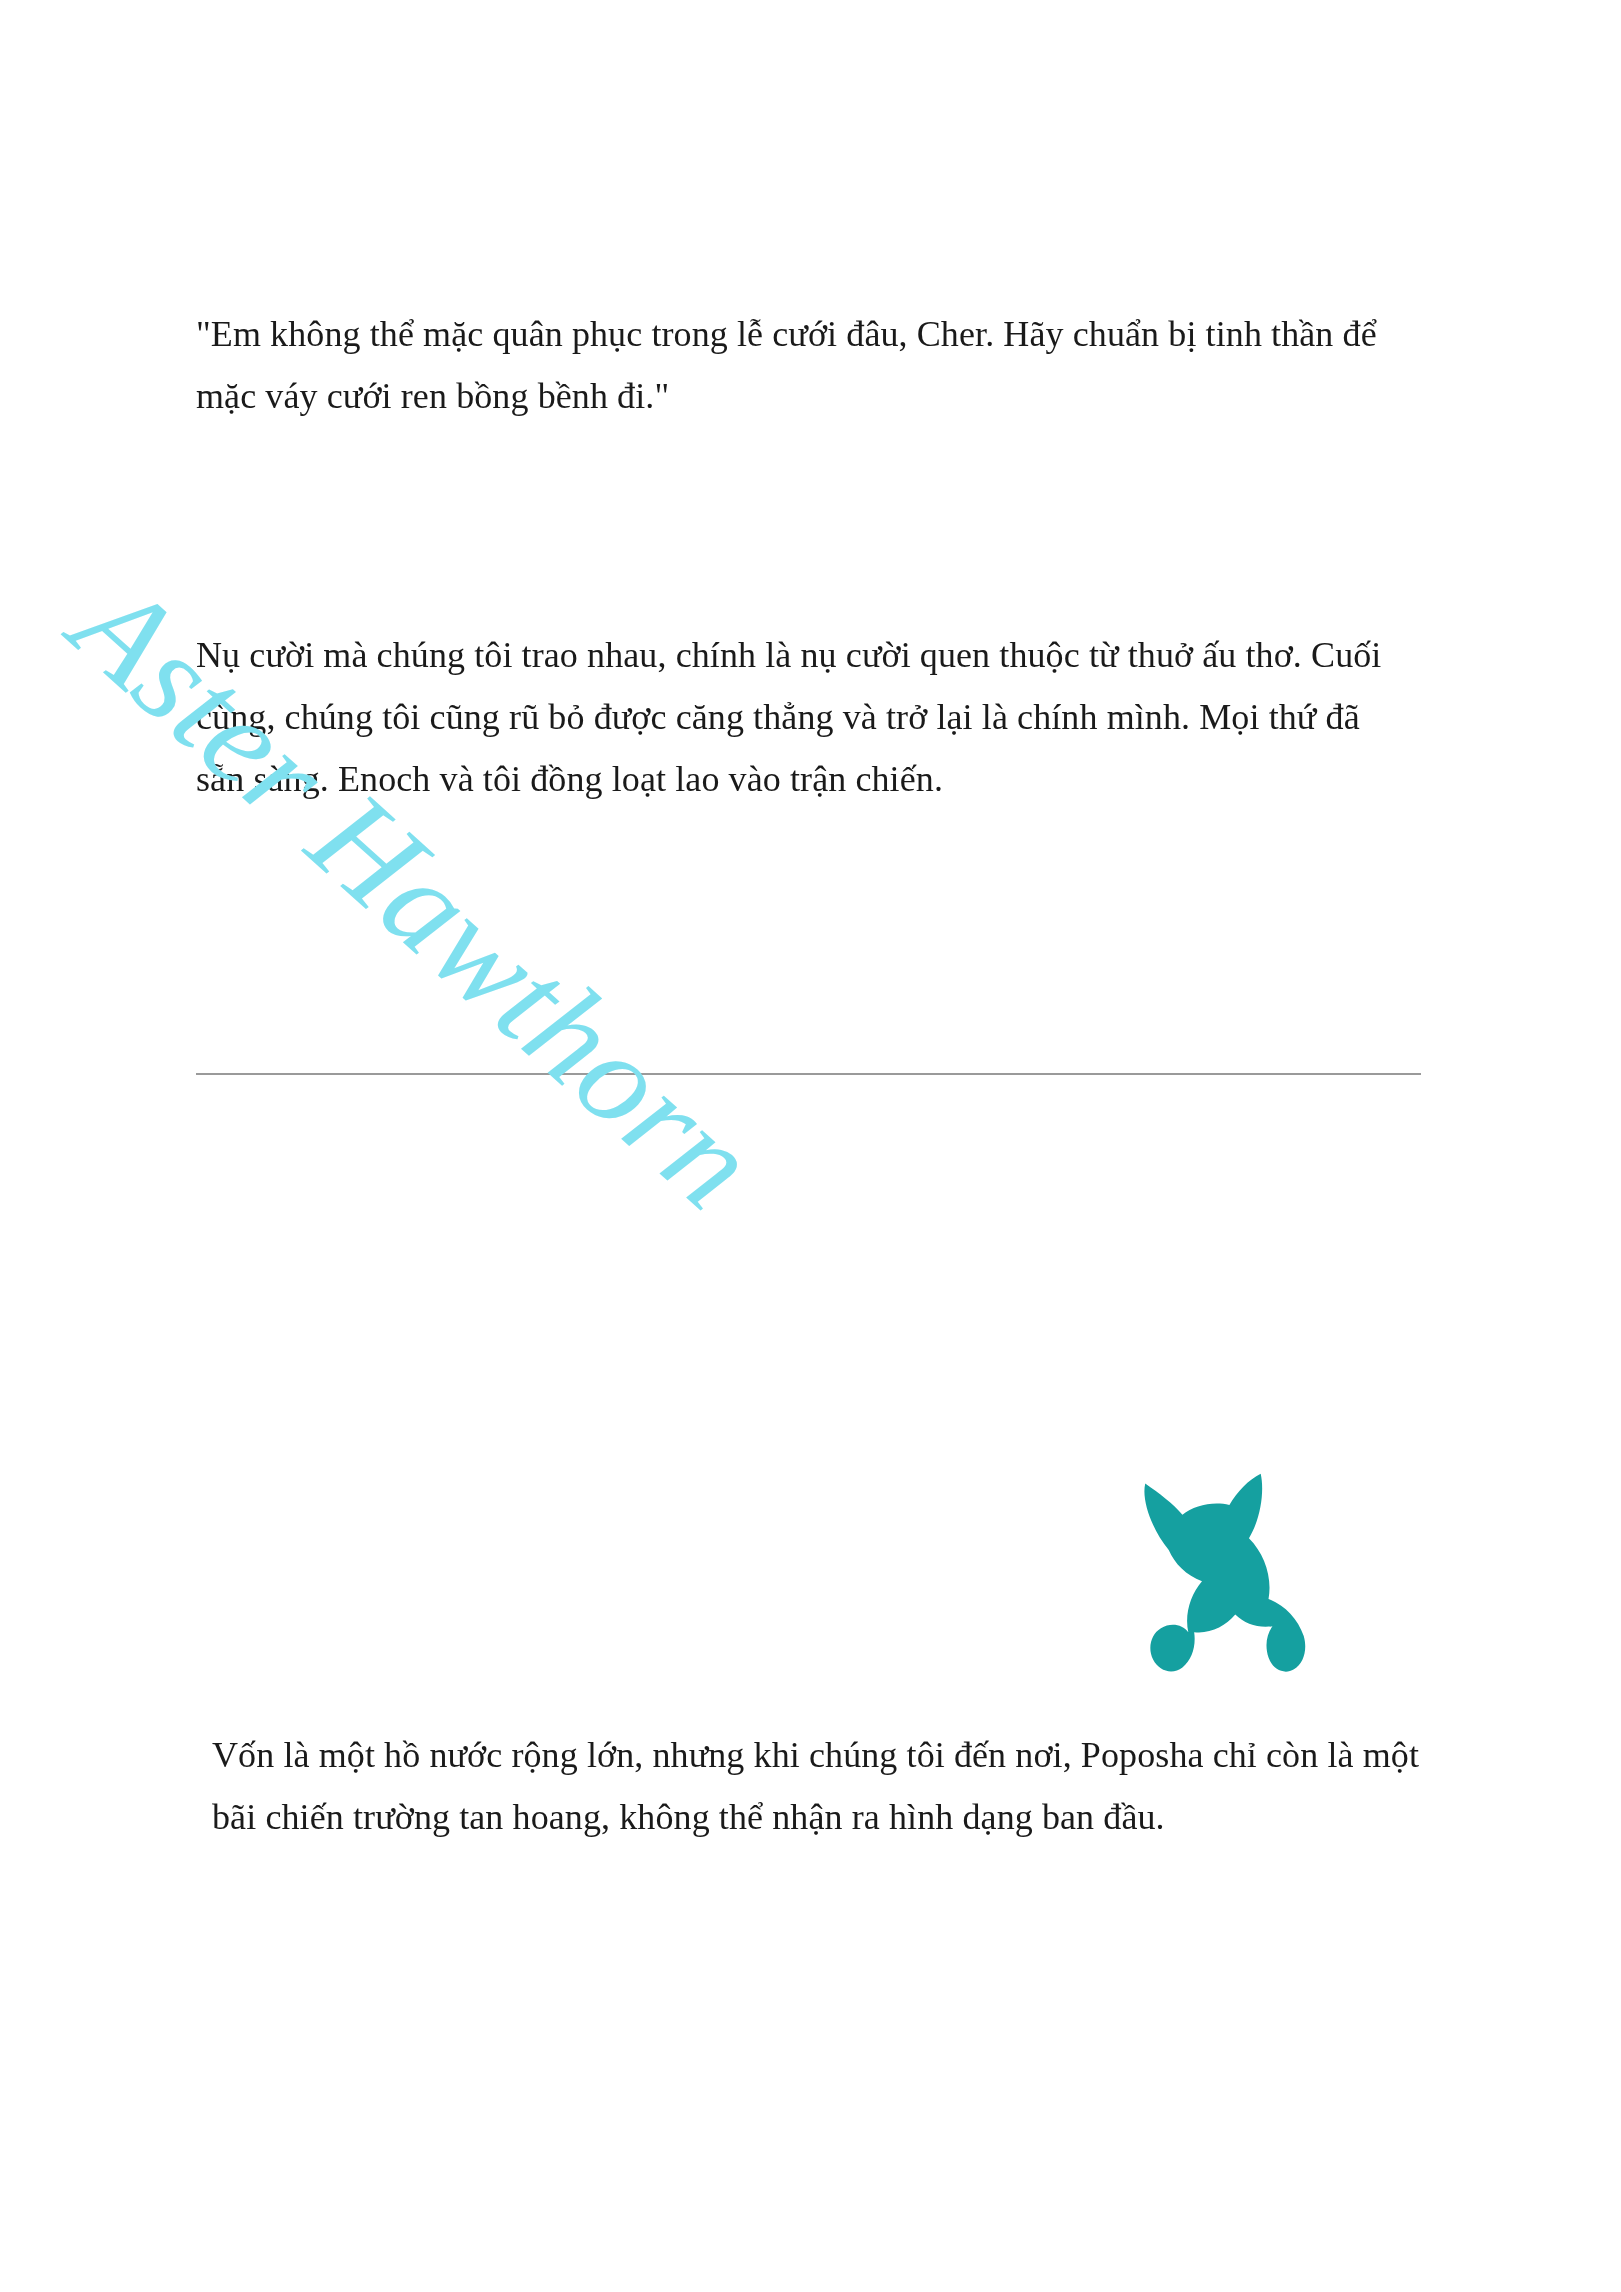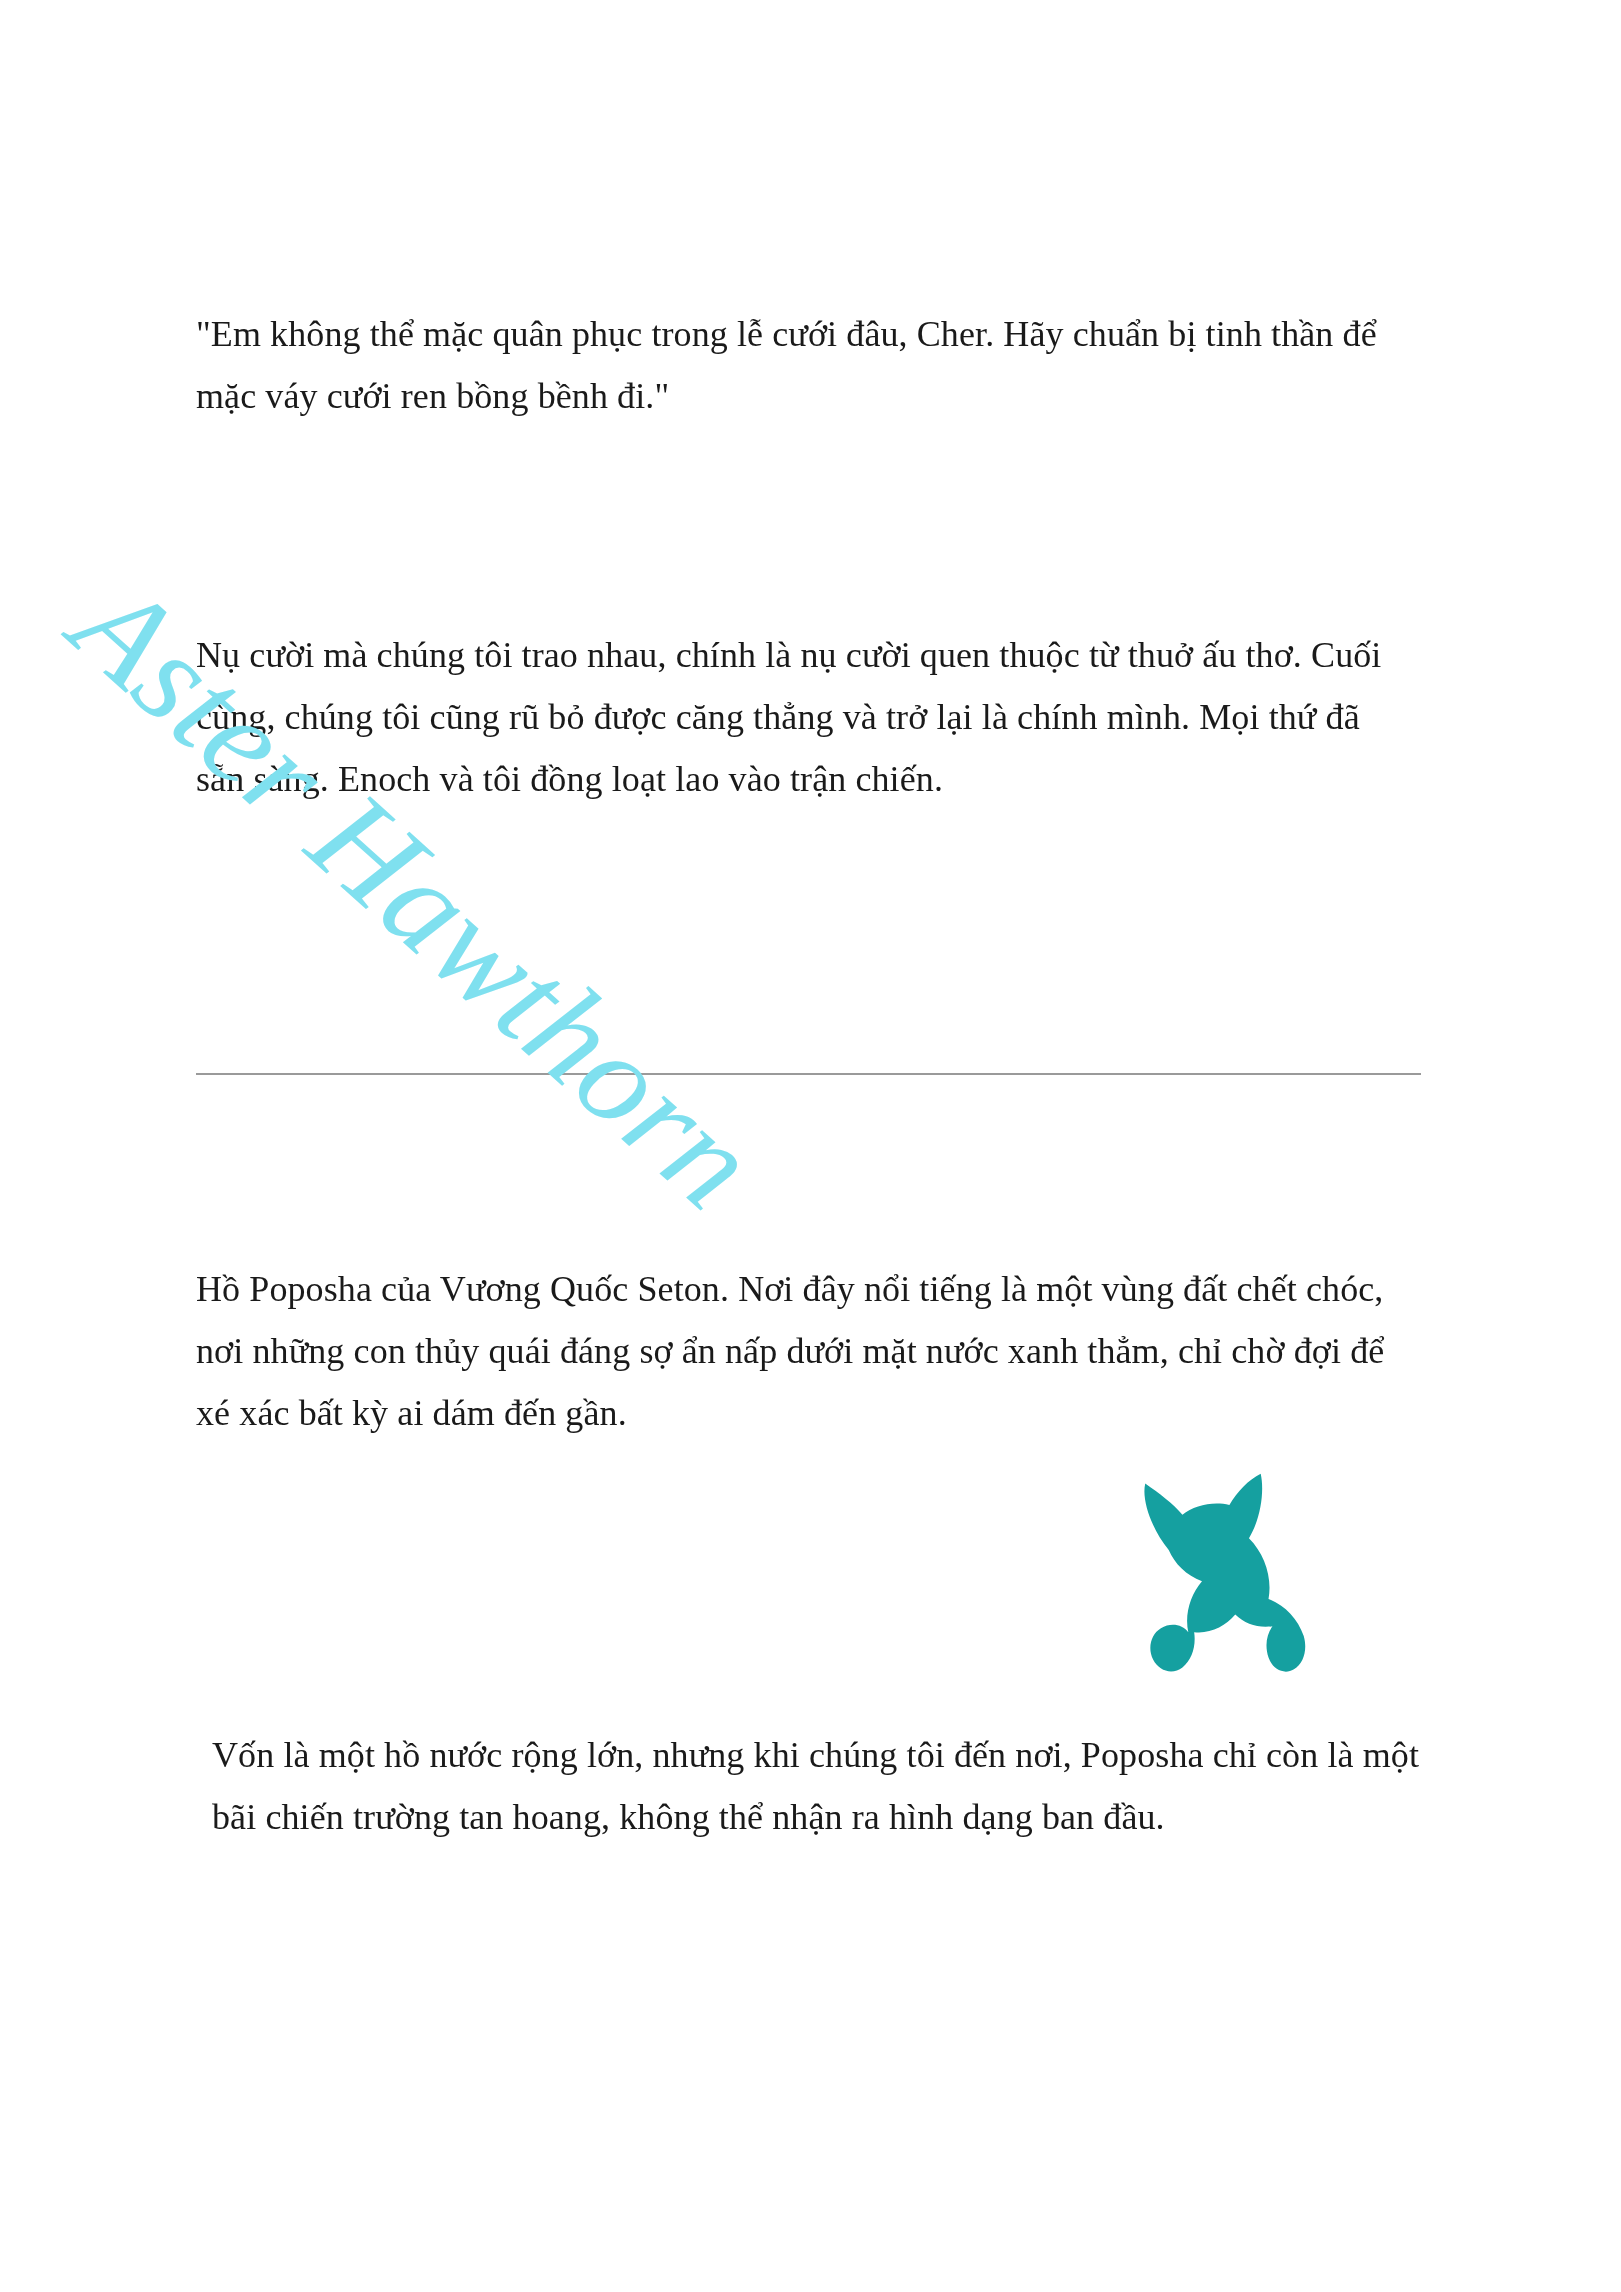--- a/index.html
+++ b/index.html
@@ -75,21 +75,20 @@
 
 <div class="page">
   <div class="content">
 
     <p class="para block-1">"Em không thể mặc quân phục trong lễ cưới đâu, Cher. Hãy chuẩn bị tinh thần để mặc váy cưới ren bồng bềnh đi."</p>
 
     <p class="para block-2">Nụ cười mà chúng tôi trao nhau, chính là nụ cười quen thuộc từ thuở ấu thơ. Cuối cùng, chúng tôi cũng rũ bỏ được căng thẳng và trở lại là chính mình. Mọi thứ đã sẵn sàng. Enoch và tôi đồng loạt lao vào trận chiến.</p>
 
     <div class="divider"></div>
 
-    <p class="para block-3">Hồ Poposha của Vương Quốc Seton. Nơi đây nổi tiếng là một vùng đất chết chóc, nơi những con thủy quái đáng sợ ẩn nấp dưới mặt nước xanh thẳm, chỉ chờ đợi để xé xác bất kỳ ai dám đến gần.</p>
 
     <p class="para block-4">Vốn là một hồ nước rộng lớn, nhưng khi chúng tôi đến nơi, Poposha chỉ còn là một bãi chiến trường tan hoang, không thể nhận ra hình dạng ban đầu.</p>
   </div>
 
   <div class="watermark">Aster Hawthorn</div>
 
   <svg class="cat-logo" viewBox="0 0 230 230">
     <g fill="#15a0a0">
       <path d="M58 92 C40 70 30 40 34 24 C48 34 62 44 72 56 C84 46 104 42 120 46 C128 32 140 20 152 14 C156 32 152 60 140 80 C156 96 164 120 160 142 C176 148 190 162 196 180 C200 194 196 208 186 214 C176 220 164 214 160 202 C156 190 158 178 164 170 C150 172 136 168 126 158 C116 170 100 178 84 176 C86 190 82 204 72 212 C62 220 48 216 42 204 C36 192 40 178 50 172 C60 166 72 168 78 176 C74 158 80 138 92 124 C76 118 64 106 58 92 Z"></path>
     </g>

